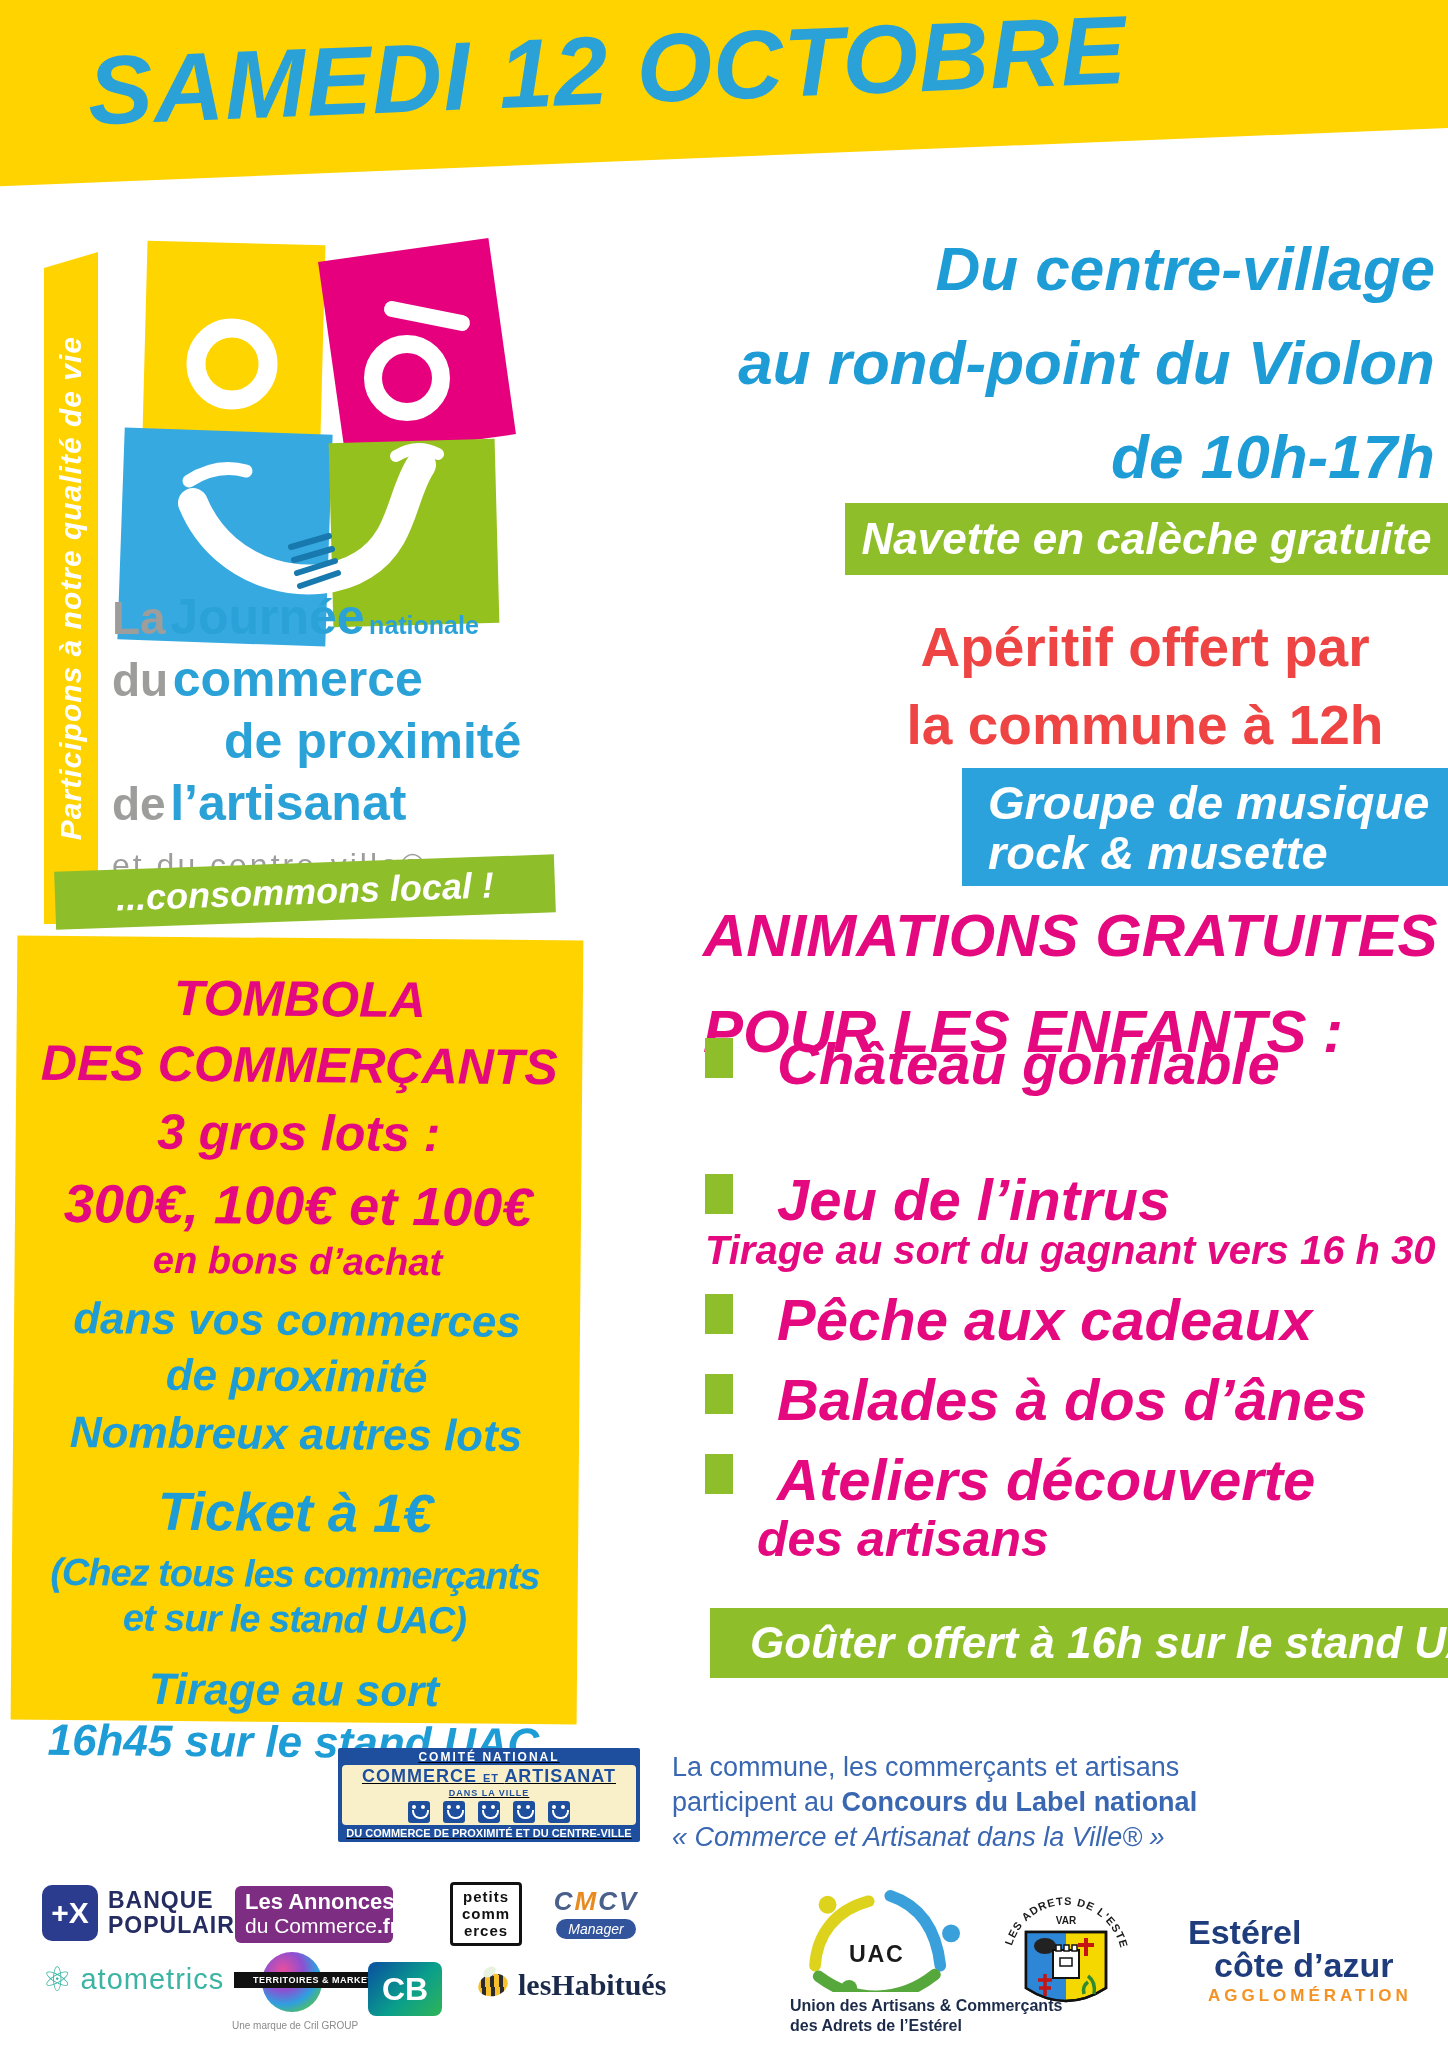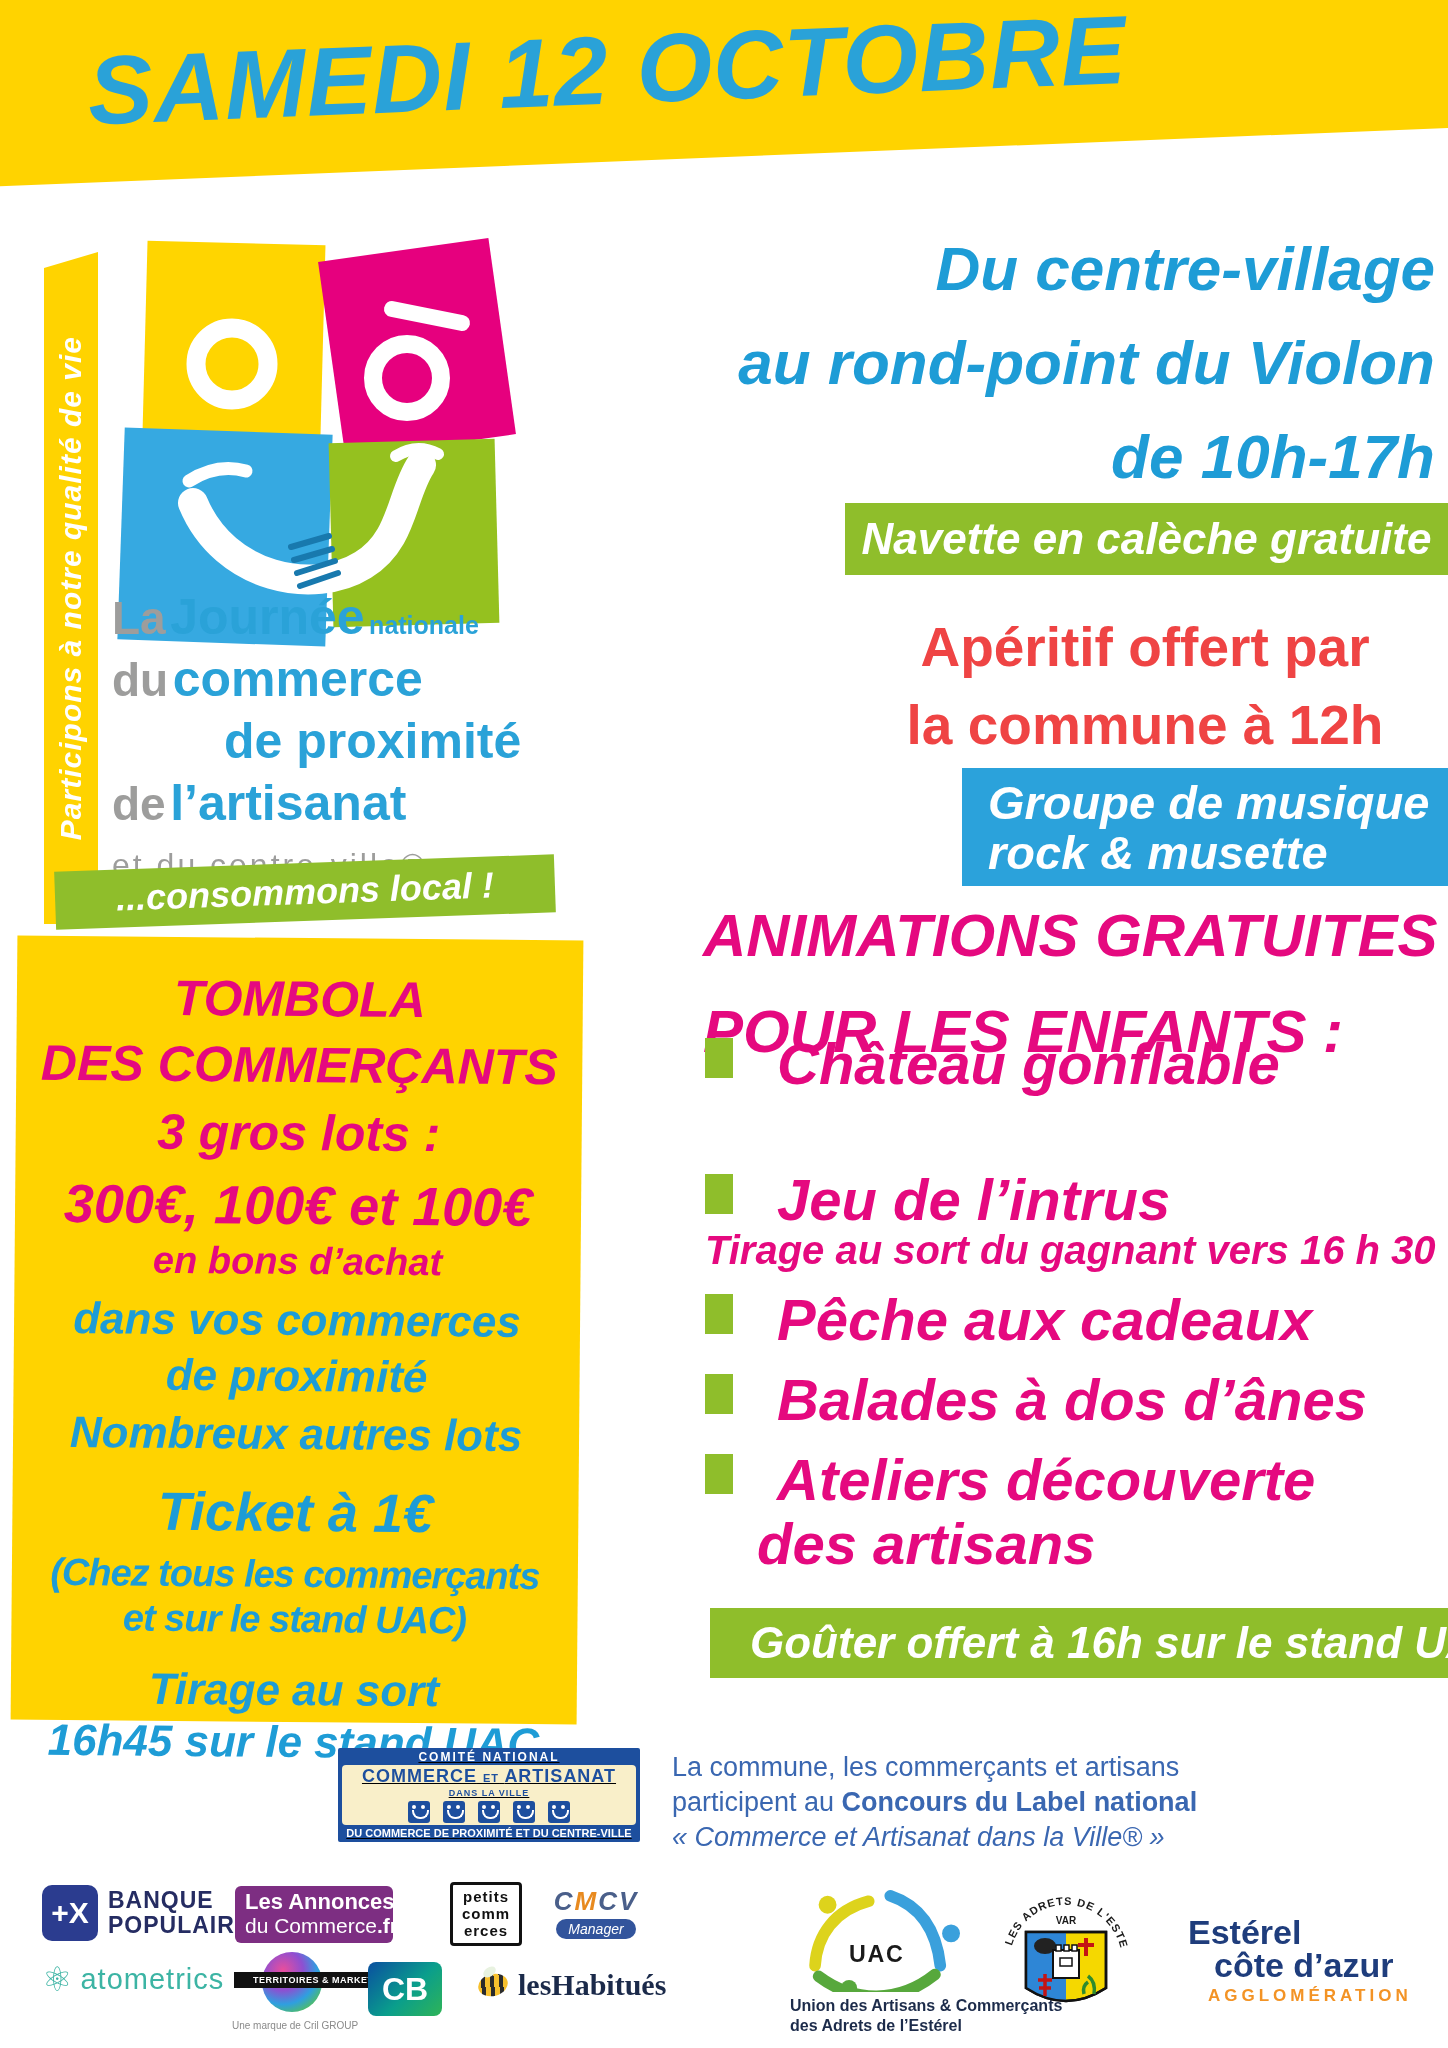--- a/index.html
+++ b/index.html
@@ -69,21 +69,21 @@
   .musique { position:absolute; left:962px; top:768px; right:0; height:118px; background:#2BA2DB; padding:10px 0 0 26px; }
   .musique div { color:#fff; font-weight:bold; font-style:italic; font-size:47px; line-height:50px; white-space:nowrap; }
 
   .anim-title { position:absolute; left:703px; top:888px; }
   .anim-title div { color:#E5097F; font-weight:bold; font-style:italic; font-size:60px; line-height:96px; white-space:nowrap; }
 
   .item { position:absolute; left:705px; white-space:nowrap; }
   .bullet { display:inline-block; width:28px; height:40px; background:#8FBE2B; margin-right:24px; vertical-align:6px; }
   .item-label { color:#E5097F; font-weight:bold; font-style:italic; font-size:58px;margin-left:20px; }
   .item-note { position:absolute; left:705px; color:#E5097F; font-weight:bold; font-style:italic; white-space:nowrap; }
-  .item-label2 { position:absolute; left:757px; color:#E5097F; font-weight:bold; font-style:italic; font-size:58px; white-space:nowrap; }
+  .item-label2 { position:absolute; left:757px; color:#E5097F; font-weight:bold; font-style:italic; font-size:50px; white-space:nowrap; }
 
   .gouter { position:absolute; left:710px; top:1608px; right:0; height:70px; background:#8FBE2B;
     display:flex; align-items:center; padding-left:40px; }
   .gouter span { color:#fff; font-weight:bold; font-style:italic; font-size:44px; white-space:nowrap; }
 
   
   .comite { position:absolute; left:338px; top:1748px; width:302px; height:94px; background:#1D4F9E;
     border-radius:2px; padding:2px 4px; text-align:center;text-decoration:underline; }
   .comite .c-top { color:#fff; font-size:12px; font-weight:bold; letter-spacing:2px; line-height:15px; }
   .comite .c-inner { background:#F9EFC9; border-radius:4px; height:60px; padding-top:2px; }

